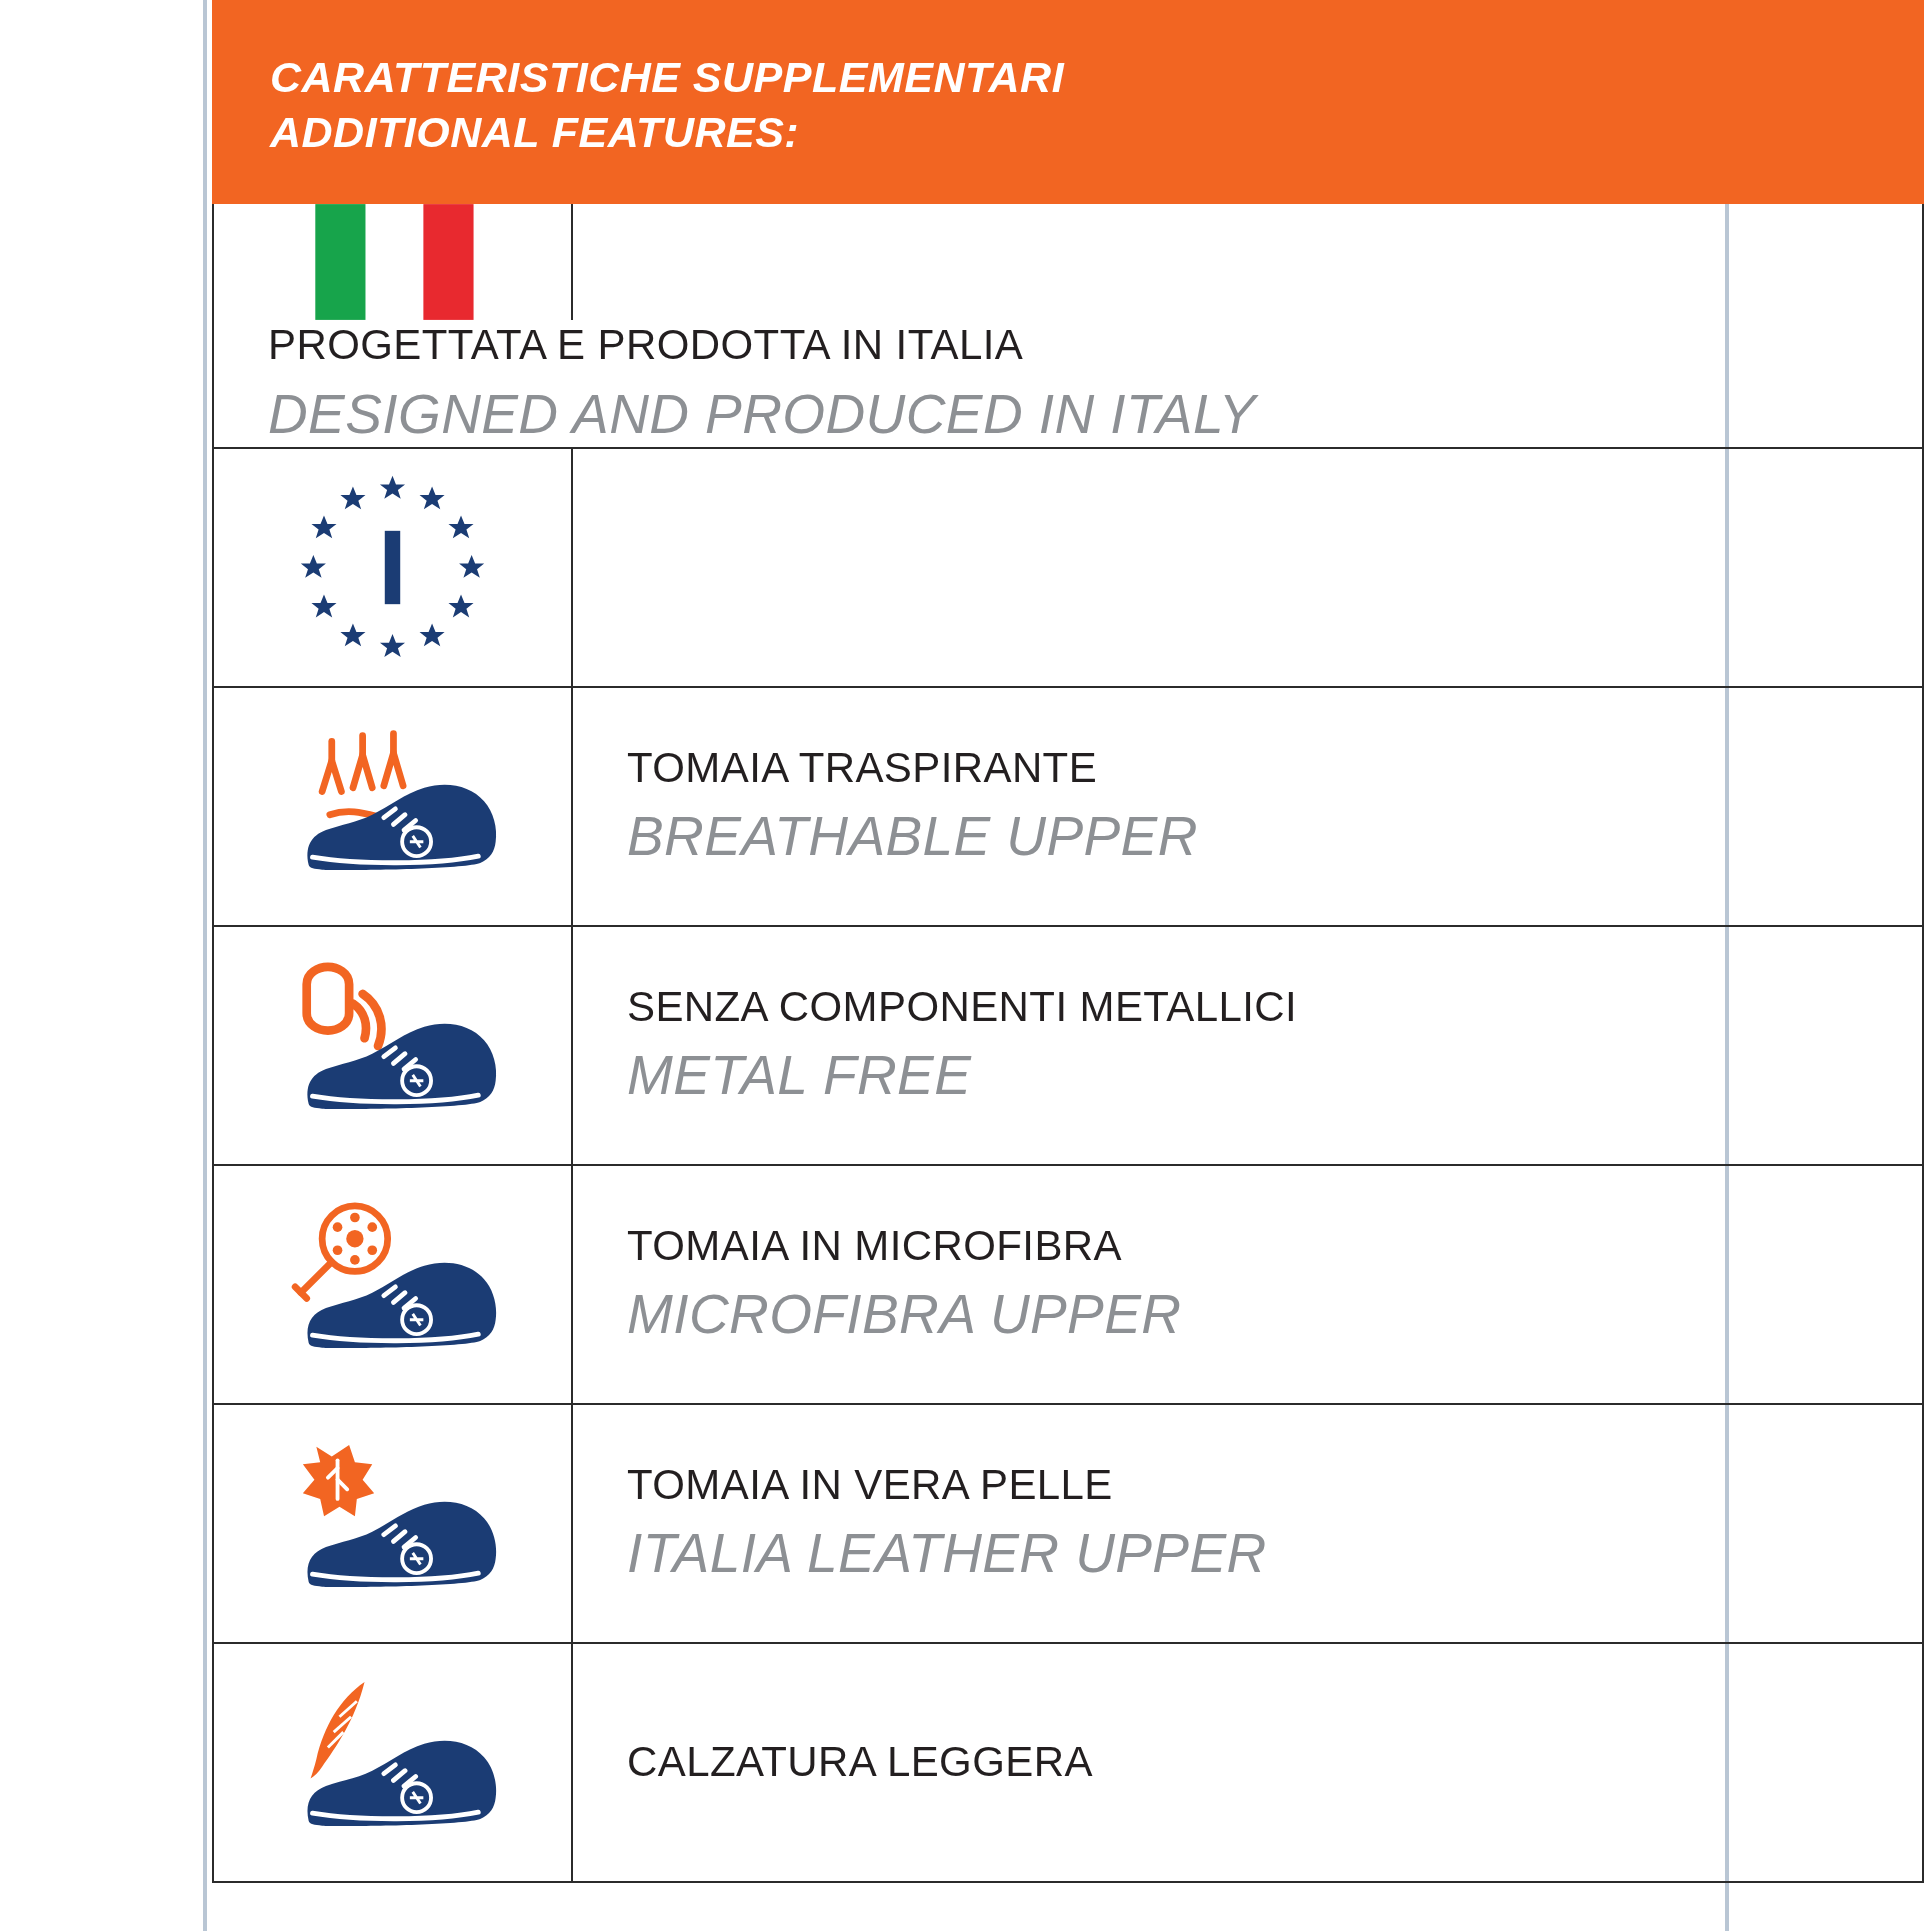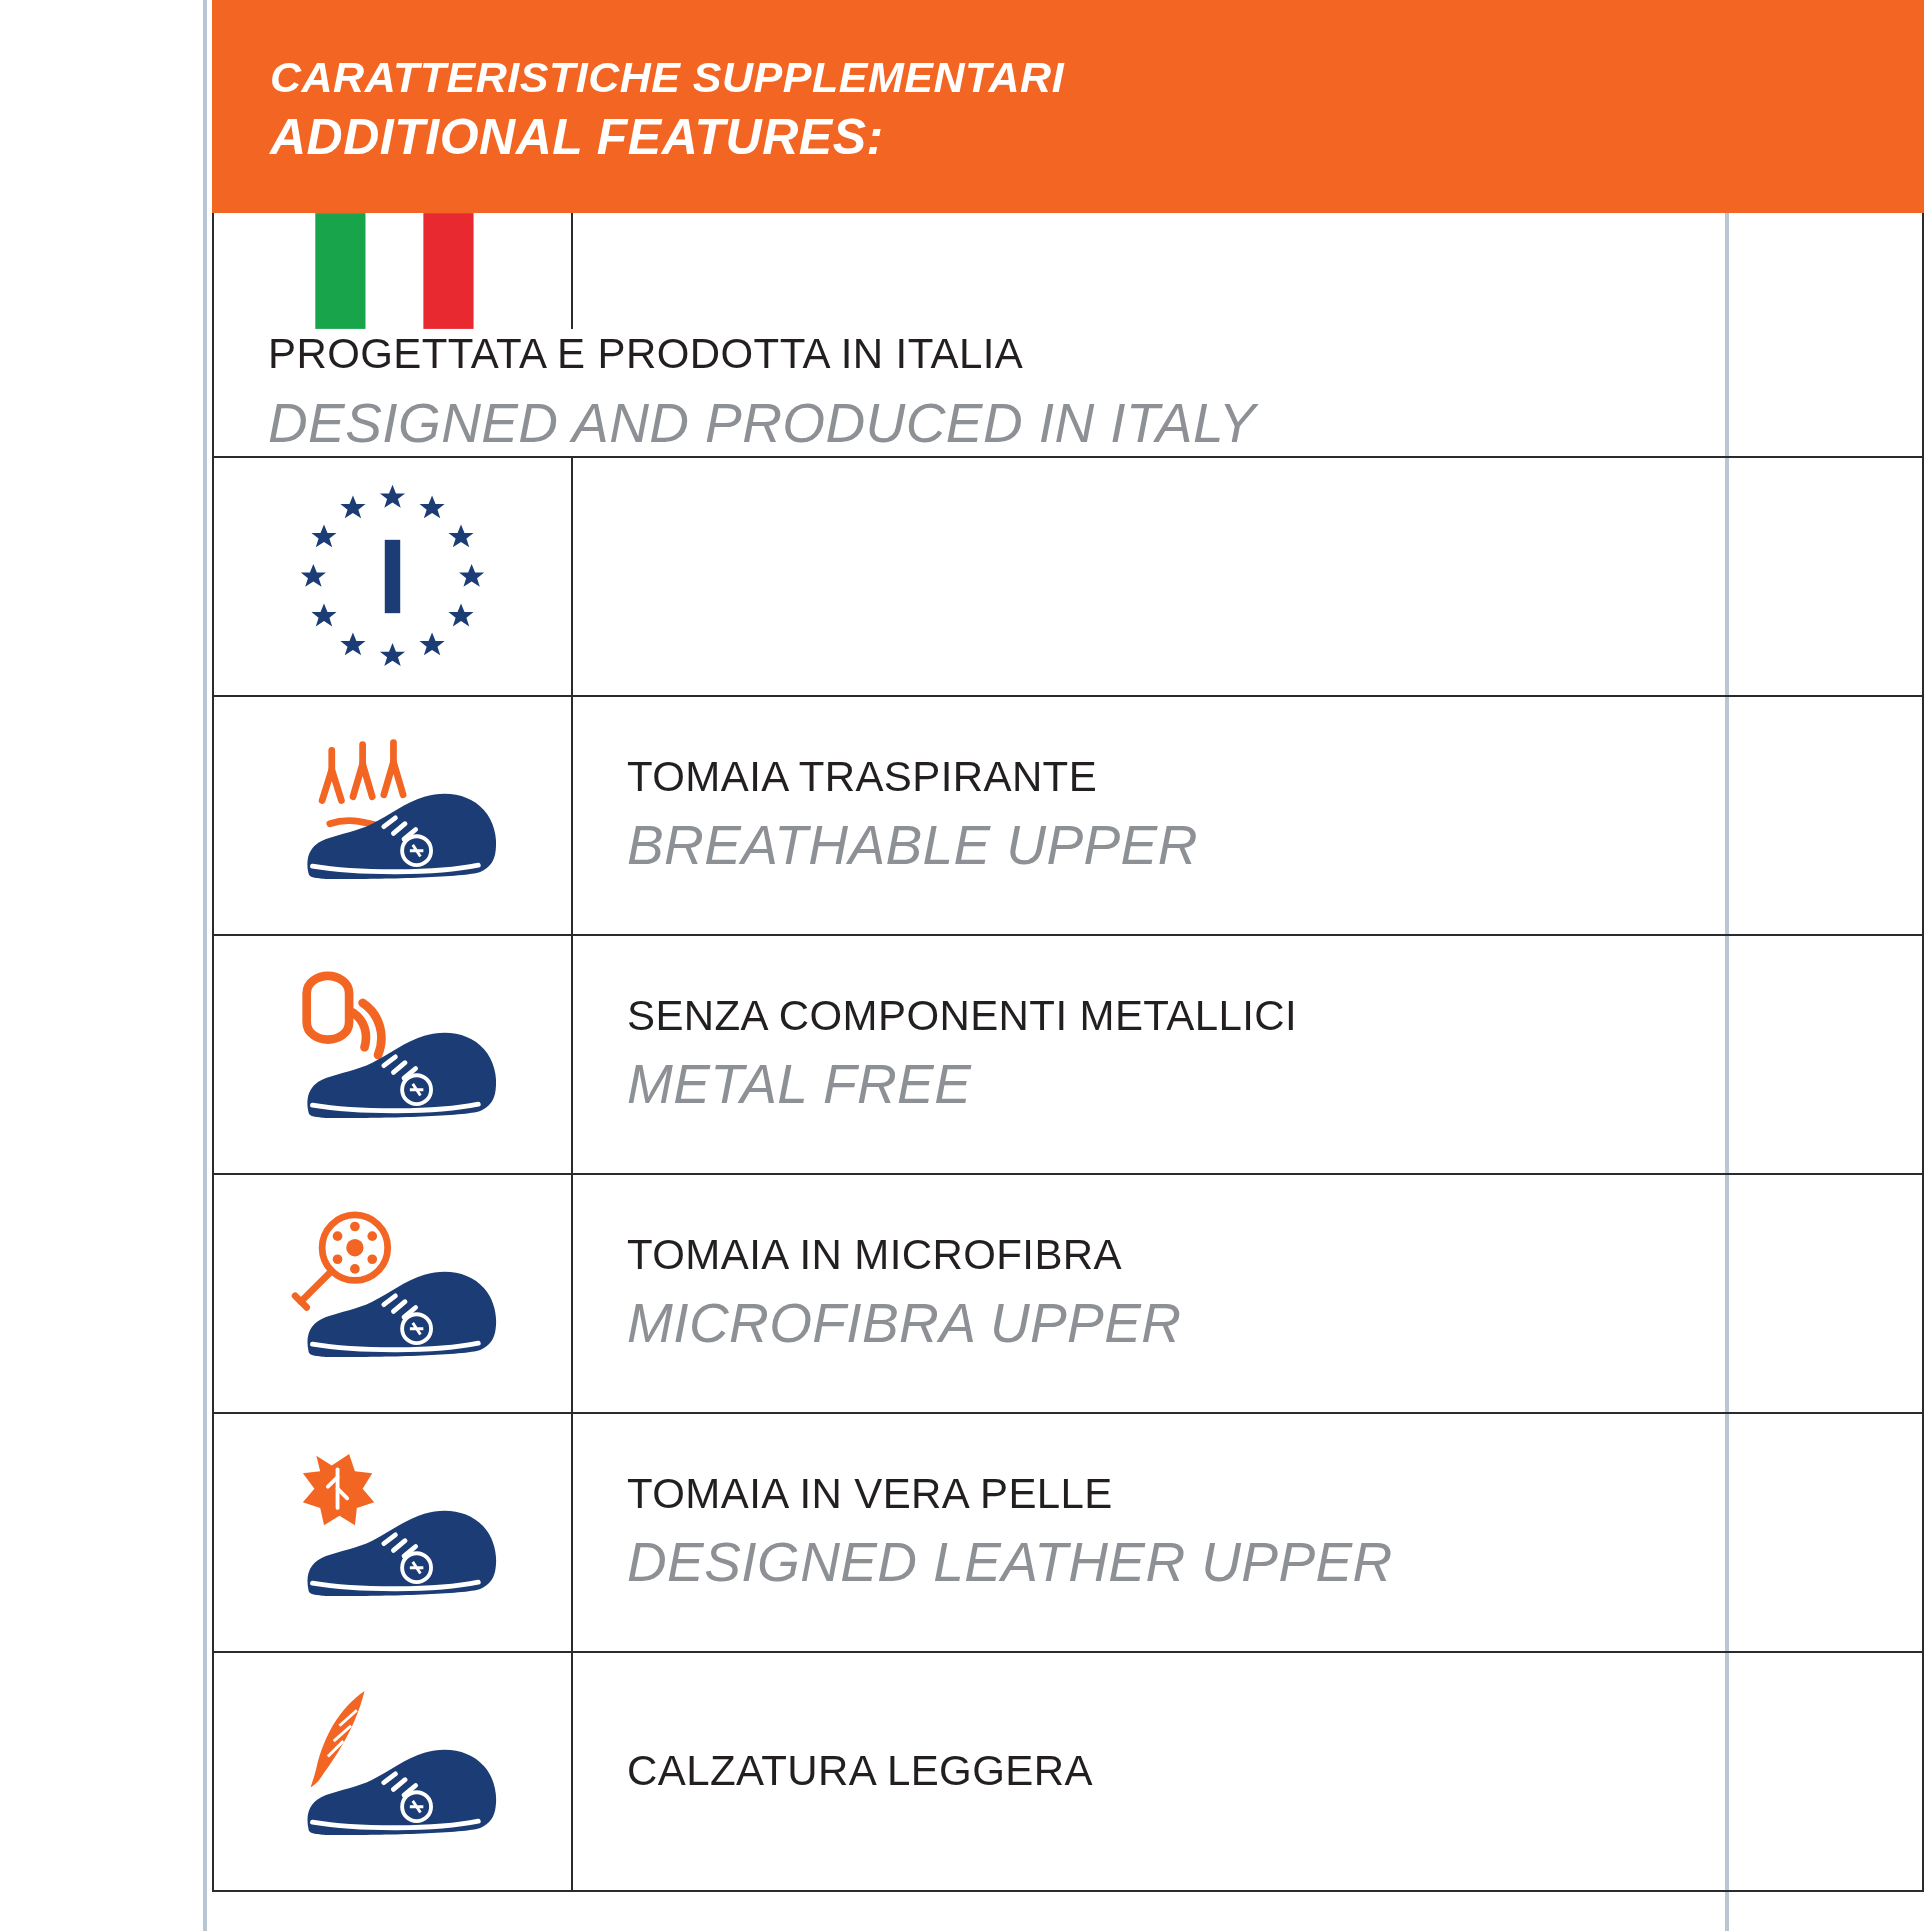--- a/index.html
+++ b/index.html
@@ -41,21 +41,21 @@
     box-sizing: border-box;
   }
   .header .line {
     color: #ffffff;
     font-weight: bold;
     font-style: italic;
     letter-spacing: 0.5px;
     line-height: 1.28;
   }
   .header .l1 { font-size: 43px; }
-  .header .l2 { font-size: 50px; }
+  .header .l2 { font-size: 43px; }
 
   .row {
     display: flex;
     border-left: 2.9px solid #2b2b2b;
     border-right: 2.9px solid #2b2b2b;
     border-bottom: 2.9px solid #2b2b2b;
     box-sizing: border-box;
     min-height: 239px;
   }
   .row.first { border-top: none; flex-direction: column; }
@@ -273,21 +273,21 @@
               <path d="M137,112 L149,102"></path>
               <path d="M42,140 C90,148 170,148 214,139"></path>
             </g>
             <circle cx="150" cy="124" r="15" fill="none" stroke="#ffffff" stroke-width="4"></circle>
             <path d="M143,124 L157,124 M146,118 L154,130" stroke="#ffffff" stroke-width="3"></path>
           </svg>
         </span>
       </div>
       <div class="text-cell">
         <div class="t-it">TOMAIA IN VERA PELLE</div>
-        <div class="t-en">DESIGNED LEATHER UPPER</div>
+        <div class="t-en">ITALIA LEATHER UPPER</div>
       </div>
     </div>
 
     <div class="row">
       <div class="icon-cell">
         <span>
           <svg width="241" height="169" viewBox="0 0 250 175">
             <g fill="#f26522">
               <path d="M96,4 C70,22 54,50 46,84 C44,92 42,98 40,104 C44,102 48,98 52,92 C66,72 86,44 96,4 Z"></path>
             </g>

